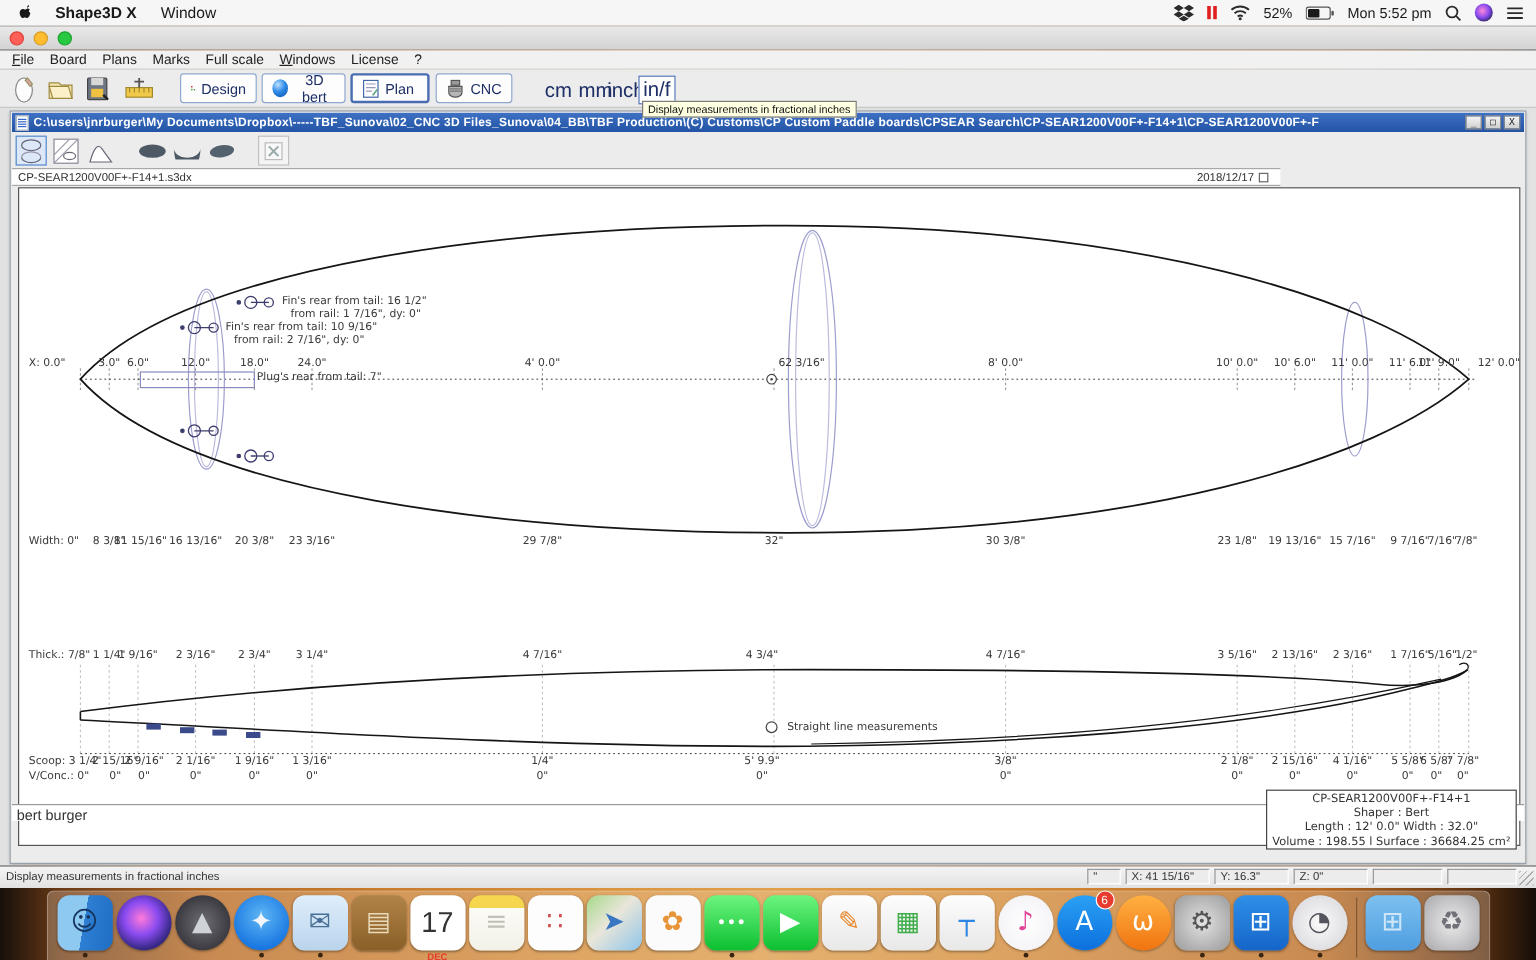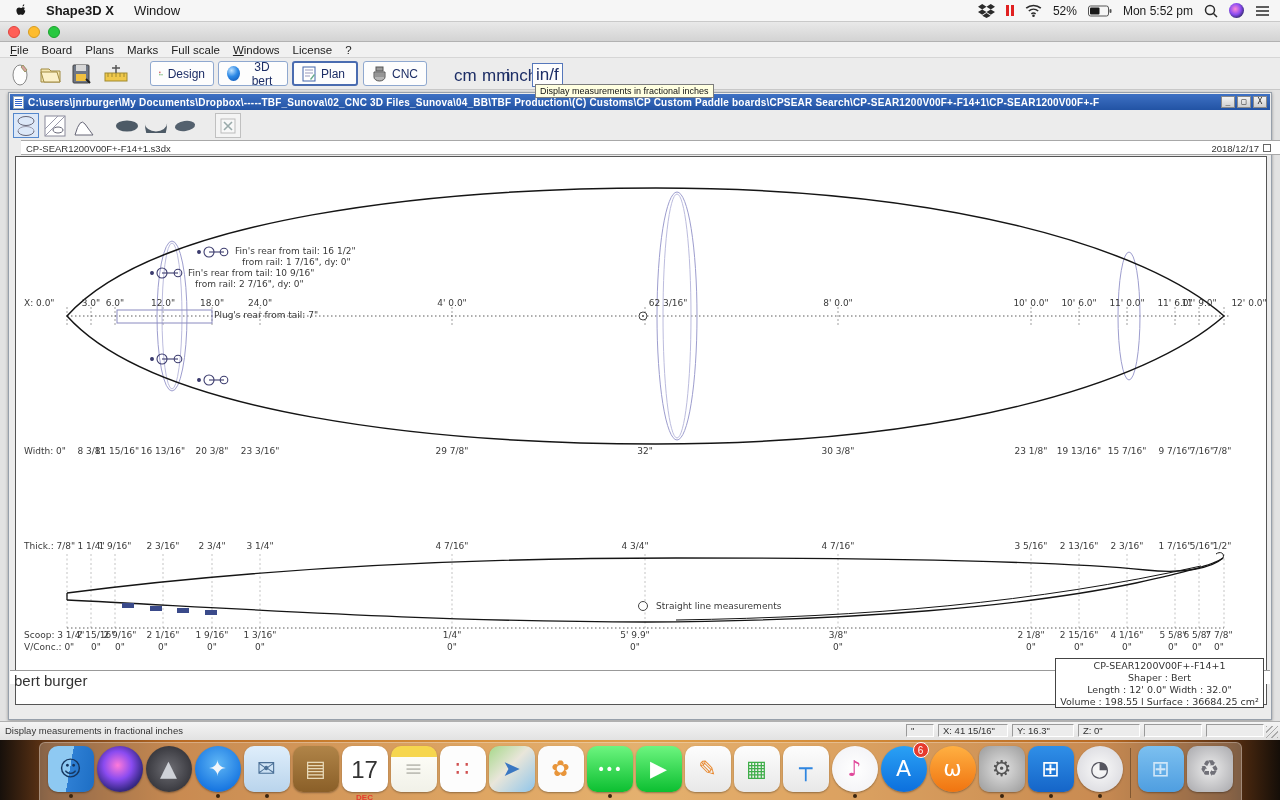--- a/index.html
+++ b/index.html
@@ -68,40 +68,40 @@
   .winbtn { width:14px; height:12px; background:linear-gradient(180deg,#f4f4f4,#cfcfcf); border:1px solid #8a8a8a;
     font-size:8px; line-height:10px; text-align:center; color:#222; font-family:"DejaVu Sans Mono",monospace; }
 
   #iconsrow { position:absolute; left:1px; top:18px; width:1260px; height:29px; display:flex; align-items:center;
     gap:3px; padding-left:3px; }
   .vicon { width:26px; height:25px; border:1px solid transparent; display:flex; align-items:center; justify-content:center; }
   .vicon.selected { border:1px solid #5588cc; background:#dce8f8; }
   .vicon.framed { border:1px solid #c0c0c0; background:#f4f4f4; }
   .vicon.gap { margin-left:14px; }
 
-  #filenamerow { position:absolute; left:12px; top:47px; width:1260px; height:15px; background:#fff;
+  #filenamerow { position:absolute; left:1px; top:47px; width:1057px; height:15px; background:#fff;
     border-top:1px solid #a8a8a8; border-bottom:1px solid #a8a8a8; font-size:9.5px; color:#333; }
   #filenamerow .fname { position:absolute; left:5px; top:2px; }
   #filenamerow .fdate { position:absolute; right:22px; top:2px; }
   #filenamerow .datebox { position:absolute; right:10px; top:3px; width:8px; height:8px; border:1px solid #666; background:#fff; }
 
   #canvas { position:absolute; left:6px; top:63px; width:1252px; height:549px; background:#fff; border:1px solid #555; }
   #boardsvg { position:absolute; left:0; top:0; z-index:1; }
   .mlabel { position:absolute; font-family:"DejaVu Sans",sans-serif; font-size:9px; color:#3a3a3a;
     white-space:nowrap; transform:translateX(-50%); z-index:2; }
   .mlabel.left { transform:none; }
   .anno { position:absolute; font-family:"DejaVu Sans",sans-serif; font-size:9px; color:#3a3a3a;
     white-space:nowrap; z-index:2; }
 
   #infobox { position:absolute; left:1039px; top:501px; width:209px; height:50px; background:#fff;
     border:1px solid #444; z-index:3; text-align:center; font-family:"DejaVu Sans",sans-serif;
     font-size:9.5px; color:#333; line-height:12px; padding-top:1px; }
 
   #bertrow { position:absolute; left:1px; top:577px; width:1260px; height:14px; background:#fff;
-    border-top:1px solid #999; font-size:15px; color:#333; padding:1px 0 0 4px; }
+    border-top:1px solid #999; font-size:12px; color:#333; padding:1px 0 0 4px; }
 
   
   #statusbar { position:absolute; left:0; top:721px; width:1280px; height:19px;
     background:linear-gradient(180deg,#f4f4f4,#e2e2e2); border-top:1px solid #b0b0b0; z-index:30; font-size:9.5px; color:#333; }
   #status-msg { position:absolute; left:5px; top:3px; }
   #status-cells { position:absolute; right:16px; top:2px; display:flex; gap:4px; }
   .scell { height:13px; border:1px solid #9a9a9a; border-bottom-color:#fff; border-right-color:#fff;
     background:#ececec; padding:0 4px; font-size:9.5px; line-height:12px; color:#333; }
   #grip { position:absolute; right:2px; top:4px; width:12px; height:12px;
     background:repeating-linear-gradient(135deg,#aaa 0 1px,transparent 1px 4px); }

